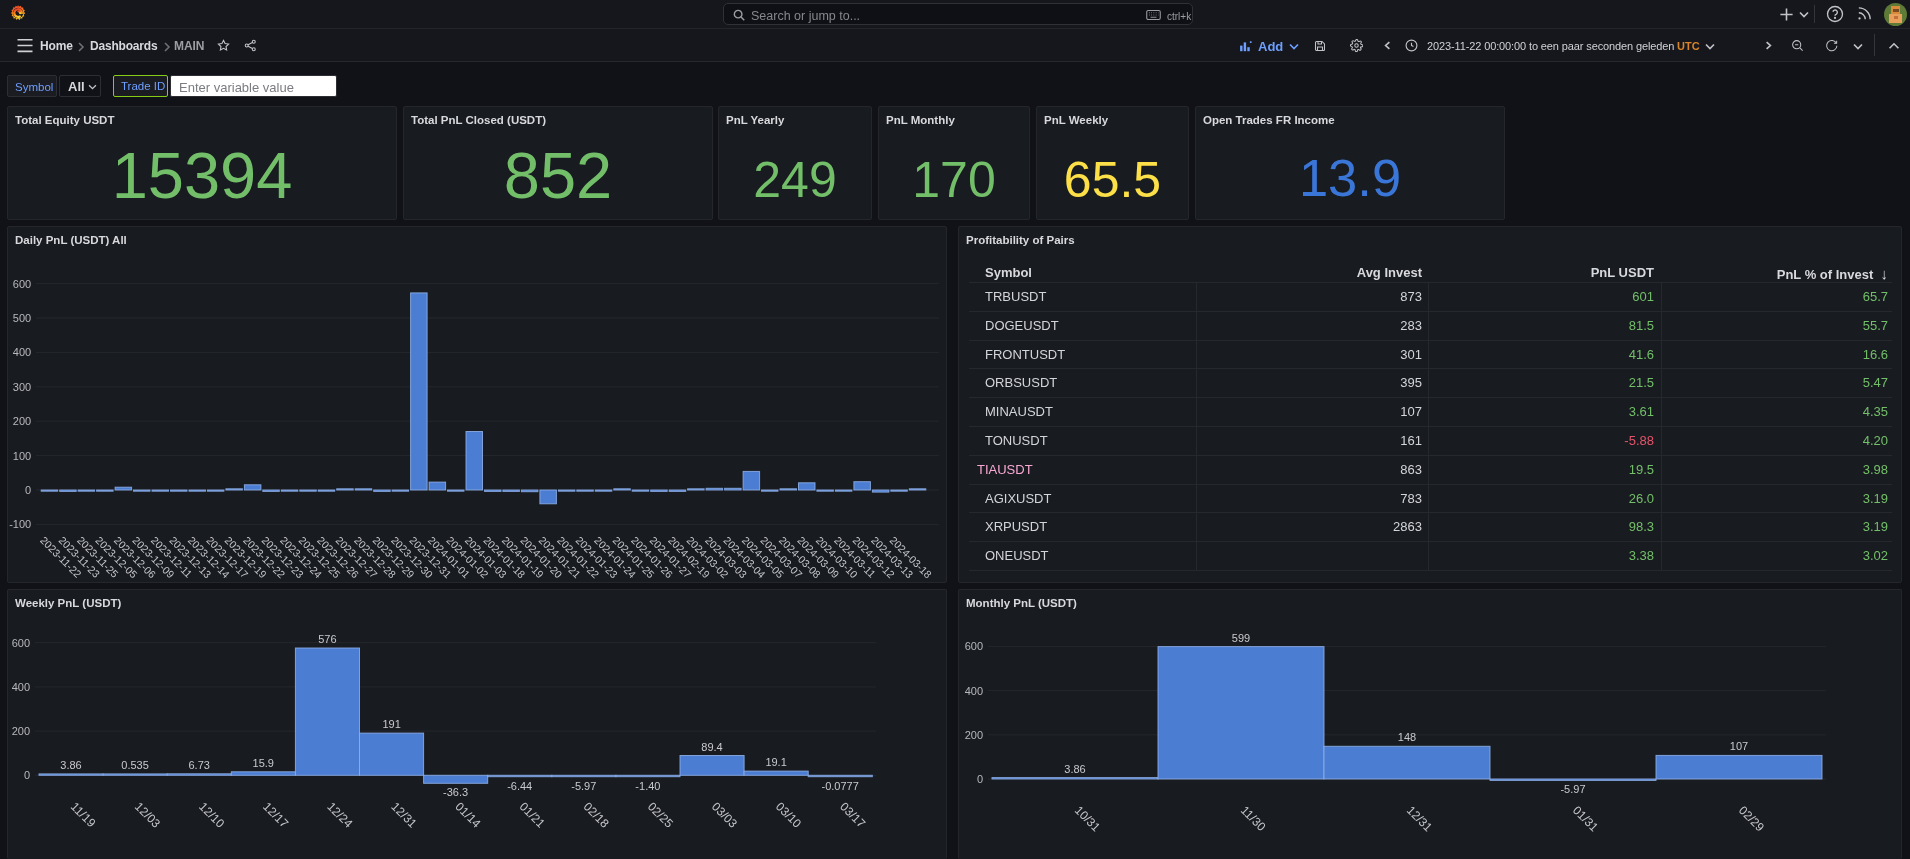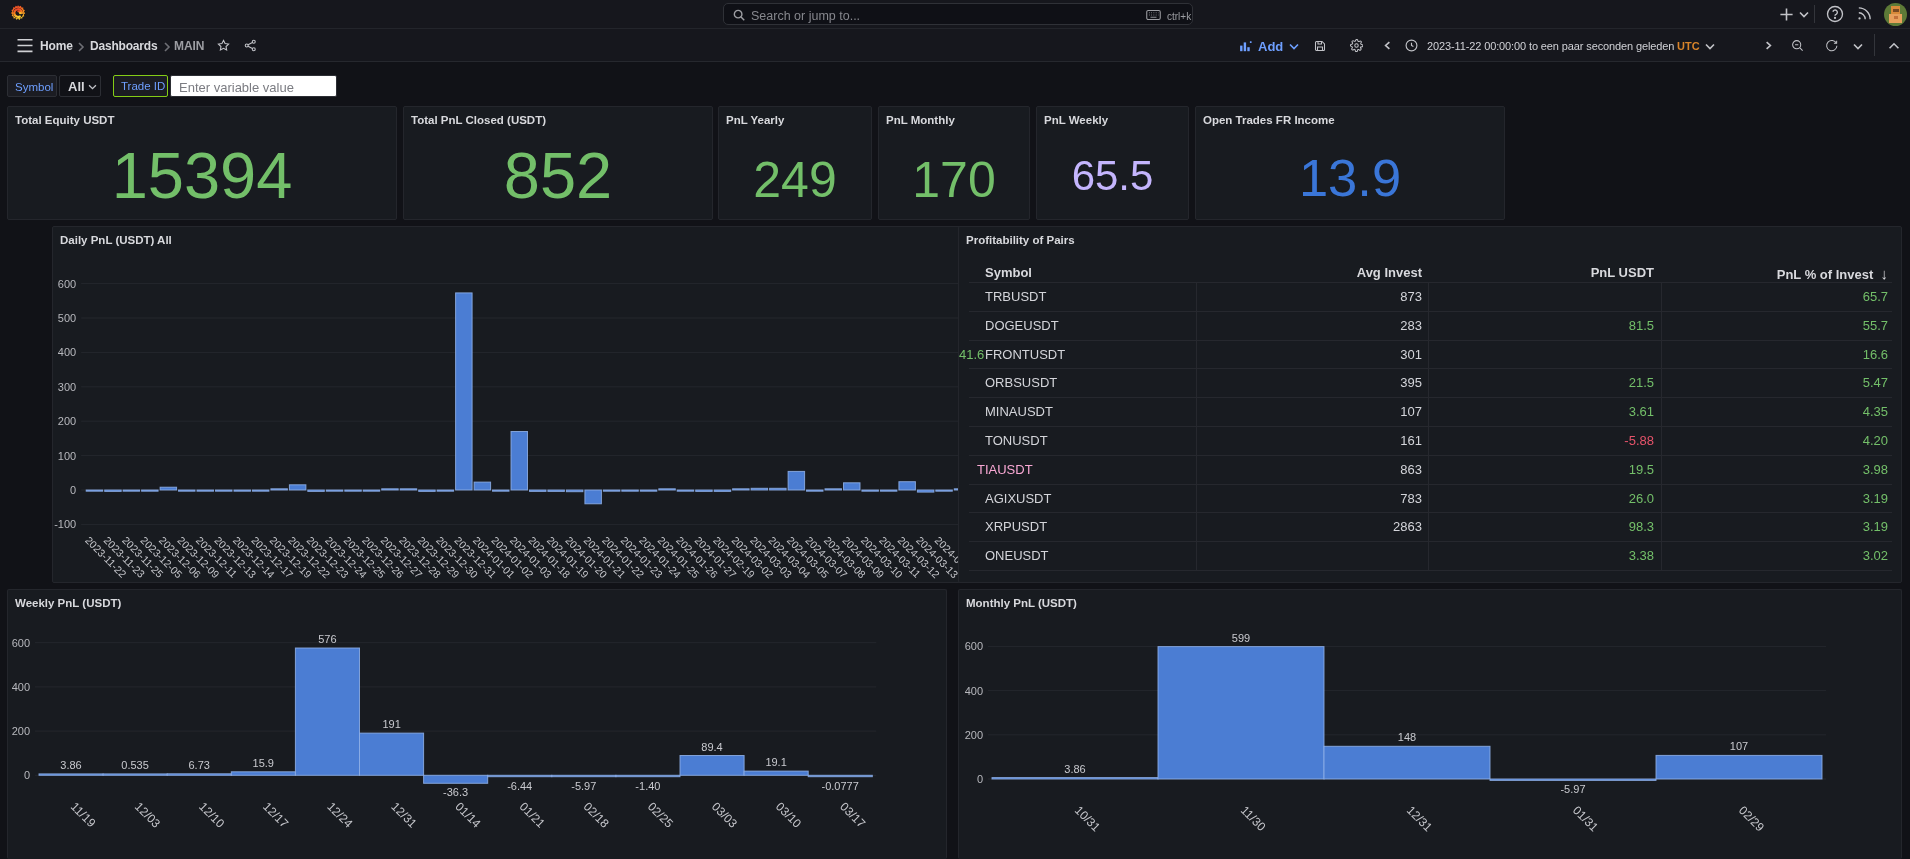--- a/index.html
+++ b/index.html
@@ -158,27 +158,27 @@
 <div class="panel" style="left:718px;top:106px;width:154px;height:114px;">
 <div class="ptitle">PnL Yearly</div>
 <div class="stat-val" style="top:47.5px;font-size:50px;color:#73bf69;line-height:1">249</div>
 </div>
 <div class="panel" style="left:878px;top:106px;width:152px;height:114px;">
 <div class="ptitle">PnL Monthly</div>
 <div class="stat-val" style="top:47.5px;font-size:50px;color:#73bf69;line-height:1">170</div>
 </div>
 <div class="panel" style="left:1036px;top:106px;width:153px;height:114px;">
 <div class="ptitle">PnL Weekly</div>
-<div class="stat-val" style="top:47.5px;font-size:42px;color:#c4b5fd;line-height:1">65.5</div>
+<div class="stat-val" style="top:47.5px;font-size:50px;color:#fde047;line-height:1">65.5</div>
 </div>
 <div class="panel" style="left:1195px;top:106px;width:310px;height:114px;">
 <div class="ptitle">Open Trades FR Income</div>
 <div class="stat-val" style="top:44.6px;font-size:52.5px;color:#3a76d8;line-height:1">13.9</div>
 </div>
-<div class="panel" style="left:7px;top:226px;width:940px;height:357px;margin-left:45px;">
+<div class="panel" style="left:7px;top:226px;width:940px;height:357px;">
 <div class="ptitle">Daily PnL (USDT) All</div>
     <svg width="938" height="355" style="position:absolute;left:0;top:0">
       <line x1="28.2" y1="56.6" x2="931" y2="56.6" stroke="rgba(204,204,220,0.065)" stroke-width="1"></line>
       <text x="23.2" y="60.6" font-size="11" fill="#b7b8bd" text-anchor="end">600</text>
       <line x1="28.2" y1="91.0" x2="931" y2="91.0" stroke="rgba(204,204,220,0.065)" stroke-width="1"></line>
       <text x="23.2" y="95.0" font-size="11" fill="#b7b8bd" text-anchor="end">500</text>
       <line x1="28.2" y1="125.4" x2="931" y2="125.4" stroke="rgba(204,204,220,0.065)" stroke-width="1"></line>
       <text x="23.2" y="129.4" font-size="11" fill="#b7b8bd" text-anchor="end">400</text>
       <line x1="28.2" y1="159.8" x2="931" y2="159.8" stroke="rgba(204,204,220,0.065)" stroke-width="1"></line>
       <text x="23.2" y="163.8" font-size="11" fill="#b7b8bd" text-anchor="end">300</text>
@@ -292,30 +292,31 @@
     <div class="abs" style="left:26px;top:38px;font-size:13px;font-weight:700;color:#d8d9dd">Symbol</div>
     <div class="abs" style="left:0;top:38px;width:463px;text-align:right;font-size:13px;font-weight:700;color:#d8d9dd">Avg Invest</div>
     <div class="abs" style="left:0;top:38px;width:695px;text-align:right;font-size:13px;font-weight:700;color:#d8d9dd">PnL USDT</div>
     <div class="abs" style="left:0;top:38px;width:929px;text-align:right;font-size:13px;font-weight:700;color:#d8d9dd">PnL % of Invest&nbsp; <span style="font-weight:400;font-size:15px">↓</span></div>
     <div class="abs" style="left:237px;top:55px;width:1px;height:288px;background:#26282e"></div>
     <div class="abs" style="left:469px;top:55px;width:1px;height:288px;background:#26282e"></div>
     <div class="abs" style="left:702px;top:55px;width:1px;height:288px;background:#26282e"></div>
     <div class="abs" style="left:10px;top:55.0px;width:923px;height:28.8px;border-top:1px solid #26282e"></div>
     <div class="abs" style="left:26px;top:62.0px;font-size:13px;color:#d4d5da">TRBUSDT</div>
     <div class="abs" style="left:0;top:62.0px;width:463px;text-align:right;font-size:13px;color:#d4d5da">873</div>
+    <div class="abs" style="left:0;top:62.0px;width:695px;text-align:right;font-size:13px;color:#73bf69">601</div>
     <div class="abs" style="left:0;top:62.0px;width:929px;text-align:right;font-size:13px;color:#73bf69">65.7</div>
     <div class="abs" style="left:10px;top:83.8px;width:923px;height:28.8px;border-top:1px solid #26282e"></div>
     <div class="abs" style="left:26px;top:90.8px;font-size:13px;color:#d4d5da">DOGEUSDT</div>
     <div class="abs" style="left:0;top:90.8px;width:463px;text-align:right;font-size:13px;color:#d4d5da">283</div>
     <div class="abs" style="left:0;top:90.8px;width:695px;text-align:right;font-size:13px;color:#73bf69">81.5</div>
     <div class="abs" style="left:0;top:90.8px;width:929px;text-align:right;font-size:13px;color:#73bf69">55.7</div>
     <div class="abs" style="left:10px;top:112.6px;width:923px;height:28.8px;border-top:1px solid #26282e"></div>
     <div class="abs" style="left:26px;top:119.6px;font-size:13px;color:#d4d5da">FRONTUSDT</div>
     <div class="abs" style="left:0;top:119.6px;width:463px;text-align:right;font-size:13px;color:#d4d5da">301</div>
-    <div class="abs" style="left:0;top:119.6px;width:695px;text-align:left;font-size:13px;color:#73bf69">41.6</div>
+    <div class="abs" style="left:0;top:119.6px;width:695px;text-align:right;font-size:13px;color:#73bf69">41.6</div>
     <div class="abs" style="left:0;top:119.6px;width:929px;text-align:right;font-size:13px;color:#73bf69">16.6</div>
     <div class="abs" style="left:10px;top:141.4px;width:923px;height:28.8px;border-top:1px solid #26282e"></div>
     <div class="abs" style="left:26px;top:148.4px;font-size:13px;color:#d4d5da">ORBSUSDT</div>
     <div class="abs" style="left:0;top:148.4px;width:463px;text-align:right;font-size:13px;color:#d4d5da">395</div>
     <div class="abs" style="left:0;top:148.4px;width:695px;text-align:right;font-size:13px;color:#73bf69">21.5</div>
     <div class="abs" style="left:0;top:148.4px;width:929px;text-align:right;font-size:13px;color:#73bf69">5.47</div>
     <div class="abs" style="left:10px;top:170.2px;width:923px;height:28.8px;border-top:1px solid #26282e"></div>
     <div class="abs" style="left:26px;top:177.2px;font-size:13px;color:#d4d5da">MINAUSDT</div>
     <div class="abs" style="left:0;top:177.2px;width:463px;text-align:right;font-size:13px;color:#d4d5da">107</div>
     <div class="abs" style="left:0;top:177.2px;width:695px;text-align:right;font-size:13px;color:#73bf69">3.61</div>

